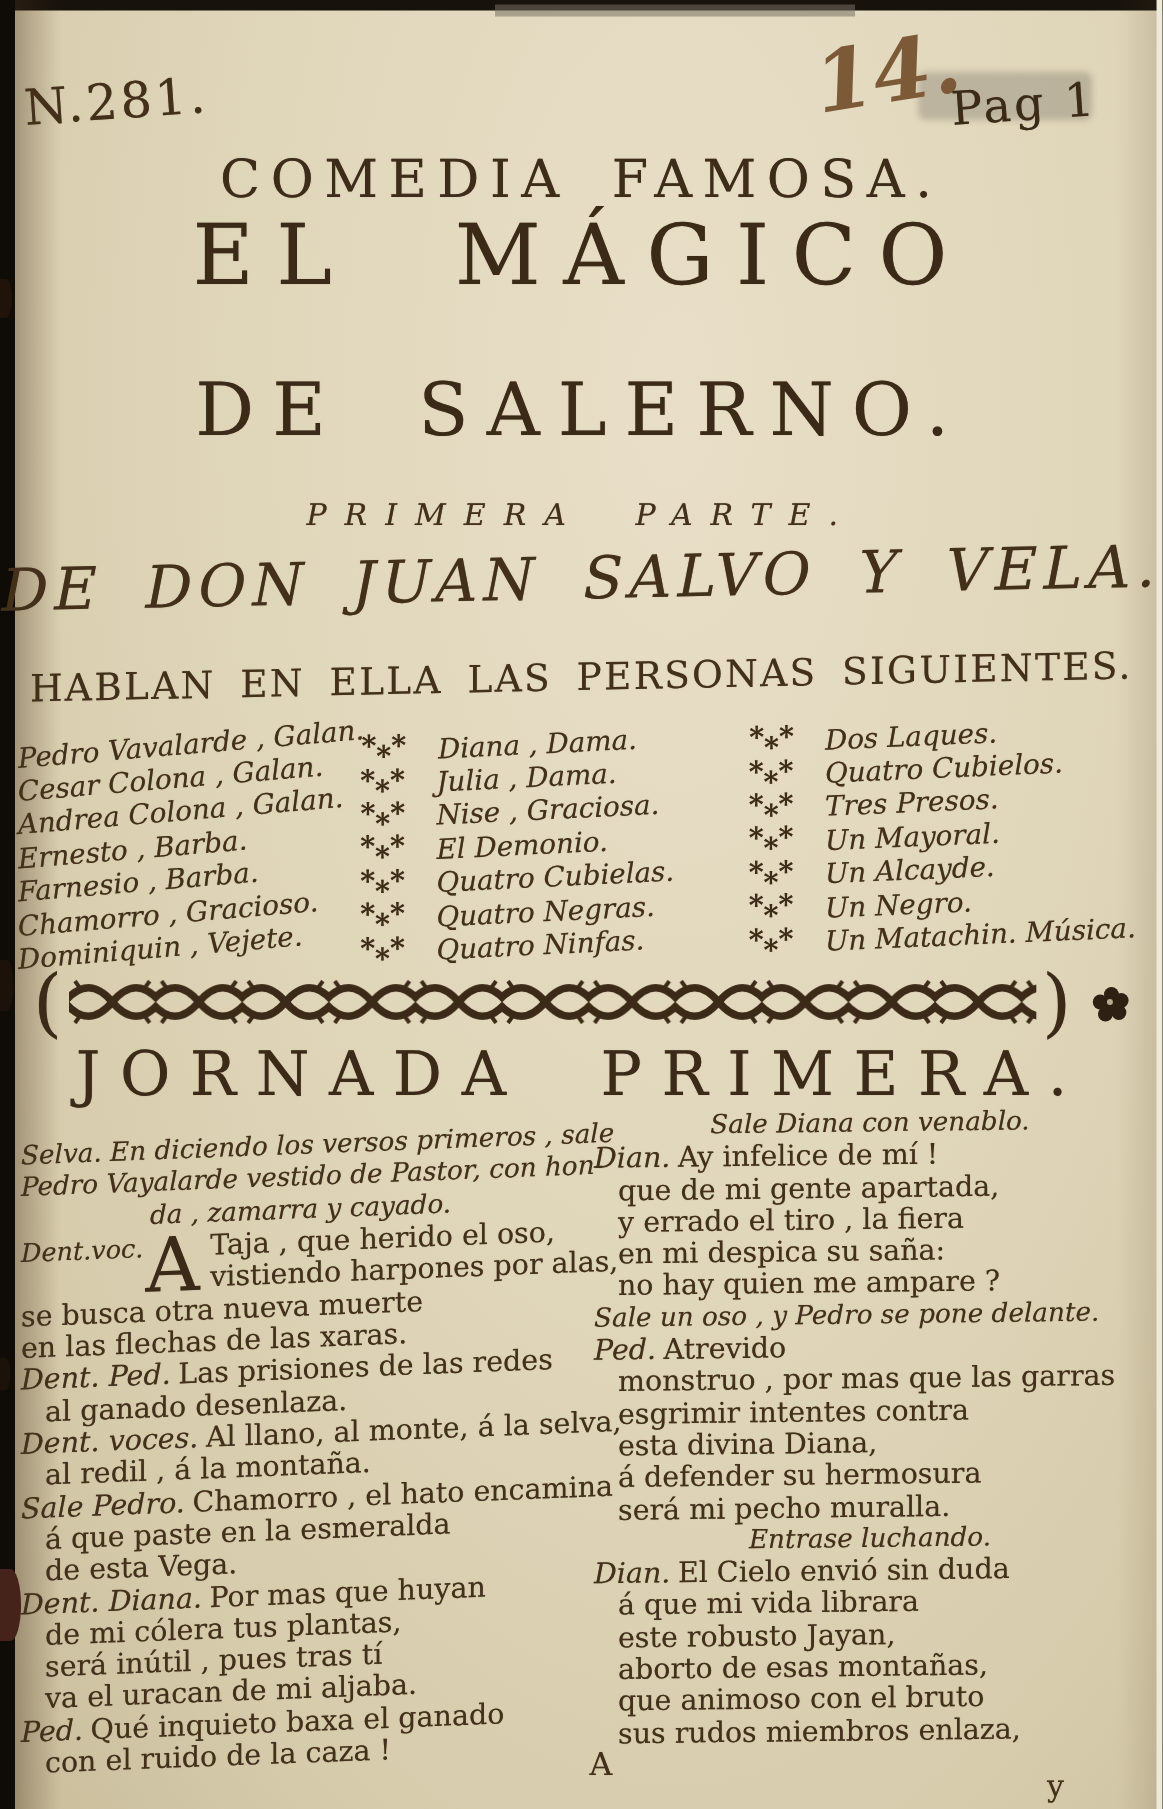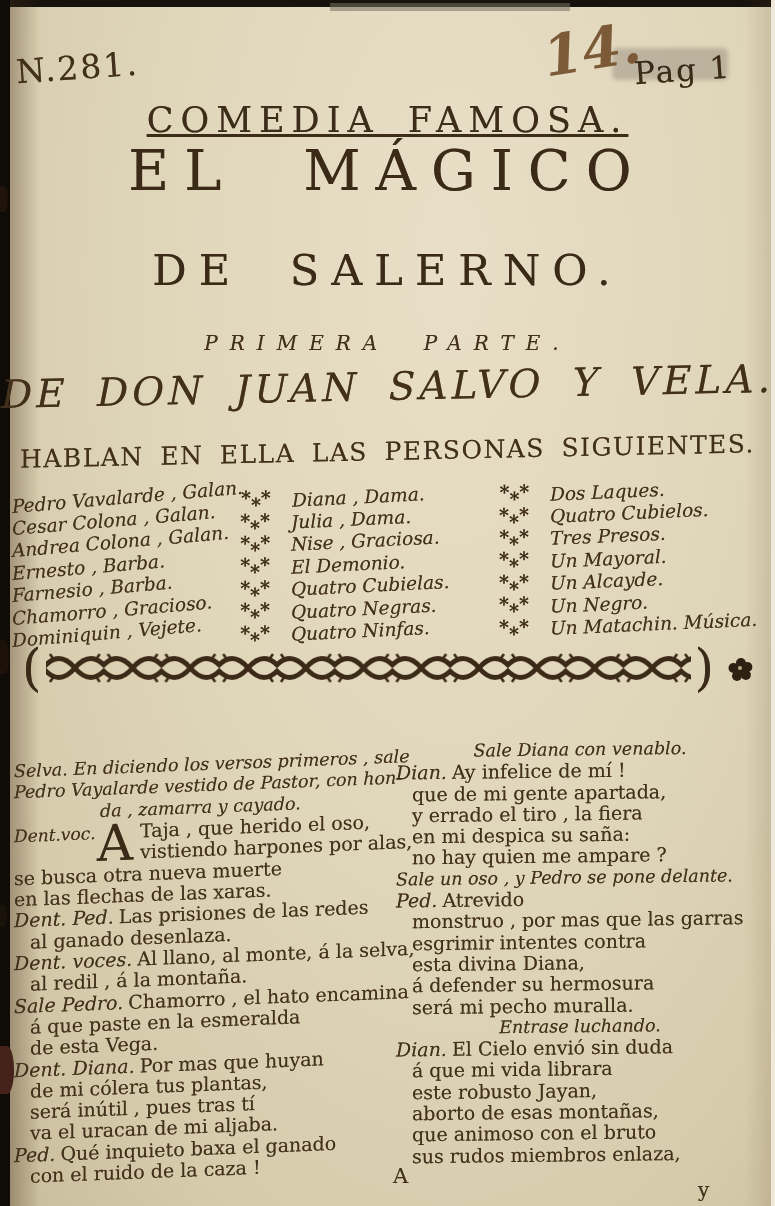--- a/index.html
+++ b/index.html
@@ -29,23 +29,23 @@
   .tick3{position:absolute;left:0;top:905px;width:7px;height:22px;background:rgba(40,25,12,.5);border-radius:0 50% 50% 0;}
 
   
   .hdr-num{position:absolute;left:16px;top:48px;font-size:33px;letter-spacing:2px;transform:rotate(-4deg);}
   .hdr-hand{position:absolute;left:543px;top:16px;font-size:56px;font-style:italic;font-weight:600;
     color:#7c5a38;transform:rotate(-9deg);text-shadow:none;}
   .hdr-pag{position:absolute;left:634px;top:52px;font-size:31px;letter-spacing:2px;transform:rotate(-4deg);color:#3a2b18;}
 
   
   .c{position:absolute;left:0;width:100%;text-align:center;}
-  .kicker{top:100px;font-size:35px;letter-spacing:7px;word-spacing:10px;color:#3c2c19;text-decoration:underline;}
+  .kicker{top:100px;font-size:35px;letter-spacing:7px;word-spacing:10px;color:#3c2c19;}
   .title1{top:138px;font-size:56px;letter-spacing:15px;word-spacing:34px;color:#3a2a17;}
-  .title2{top:245px;font-size:43px;letter-spacing:12px;word-spacing:22px;color:#3a2a17;text-align:center;}
+  .title2{top:245px;font-size:49px;letter-spacing:12px;word-spacing:22px;color:#3a2a17;text-align:center;}
   .part{top:331px;font-size:20px;letter-spacing:12px;word-spacing:16px;font-style:italic;}
   .author{top:364px;font-size:39px;font-style:italic;letter-spacing:4px;word-spacing:12px;transform:skewY(-1.2deg);}
   .hablan{top:437px;font-size:25px;letter-spacing:1.5px;word-spacing:7px;transform:skewY(-1.2deg);}
 
   
   .cast{position:absolute;left:12px;top:478px;width:752px;transform:skewY(-1.3deg);transform-origin:right top;}
   .cast-row{display:flex;align-items:center;height:22.4px;}
   .cast-name{font-style:italic;font-size:18.5px;white-space:nowrap;}
   .cn1{width:218px;transform:rotate(-3.5deg);transform-origin:left center;}
   .cn2{width:198px;transform:rotate(-1.5deg);transform-origin:left center;}
@@ -252,20 +252,21 @@
           <circle cx="19.5" cy="10" r="5"></circle>
           <circle cx="18" cy="18" r="5"></circle>
         <circle cx="9" cy="19" r="5"></circle>
           <circle cx="5.5" cy="11" r="5"></circle>
           <circle cx="13" cy="13" r="6"></circle>
       </g>
       <circle cx="12" cy="11" r="2" fill="#b9ac8c"></circle>
     </svg>
   </div>
 
+  <div class="c jornada">JORNADA PRIMERA.</div>
 
   <div class="col col-left">
     <div class="line stage">Selva. En diciendo los versos primeros , sale</div>
     <div class="line stage">Pedro Vayalarde vestido de Pastor, con hon-</div>
     <div class="line stage stage-open-3">da , zamarra y cayado.</div>
     <div class="opening">
       <i class="pre">Dent.voc.</i>
       <span class="dropcap">A</span>
       <div class="op-l">
         <div class="line">Taja , que herido el oso,</div>

